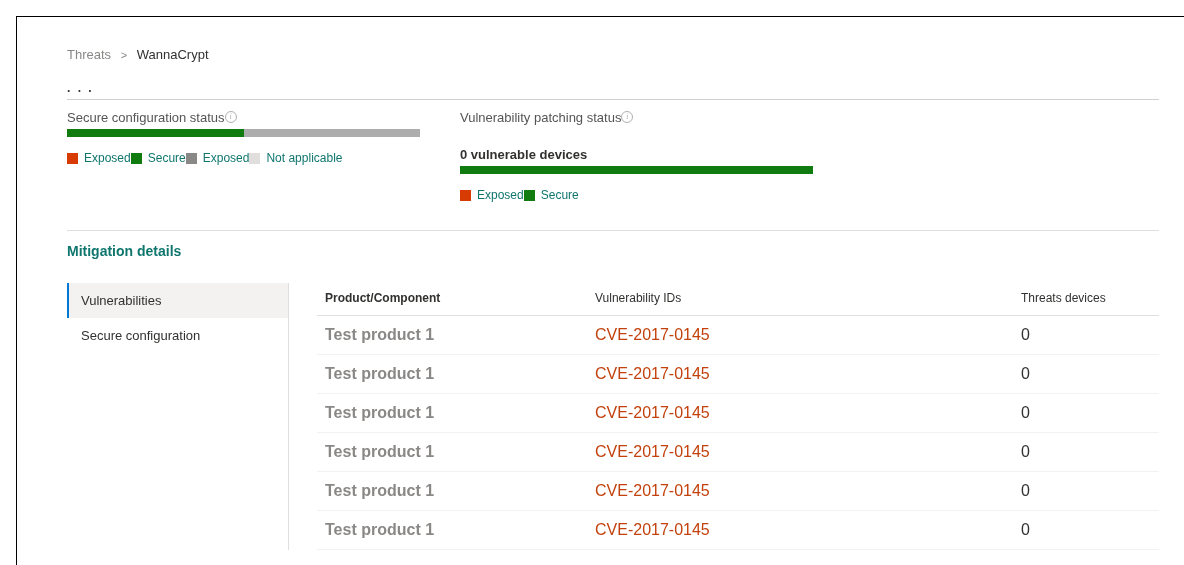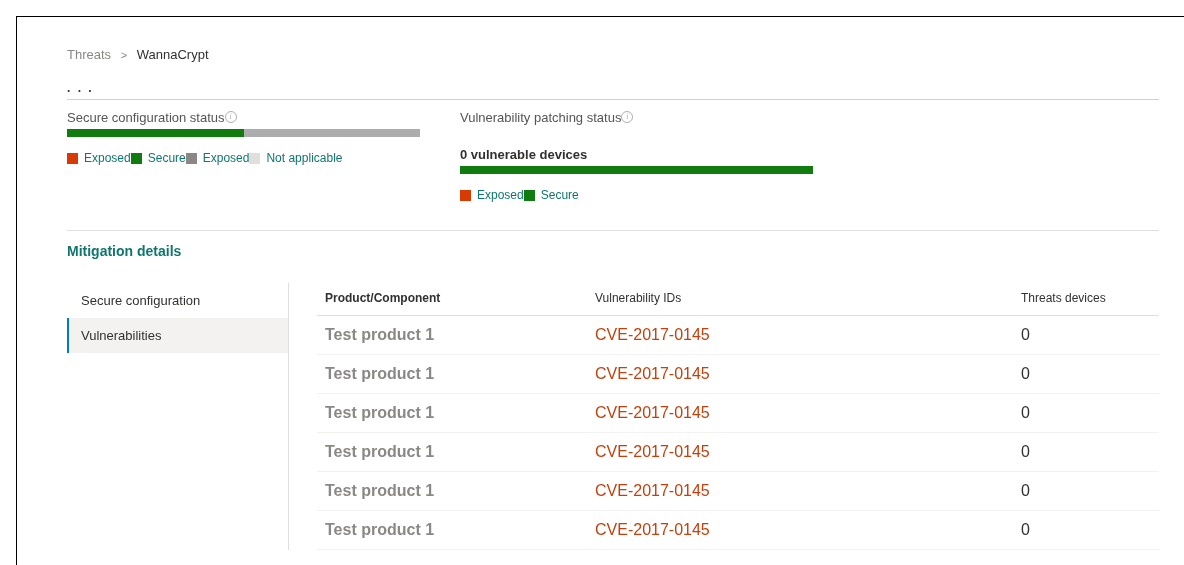--- a/index.html
+++ b/index.html
@@ -245,22 +245,22 @@
 
     </div>
 
     <div class="divider"></div>
 
     <div class="section-title">Mitigation details</div>
 
     <div class="details">
 
       <div class="side-tabs">
+        <div class="tab active">Vulnerabilities</div>
         <div class="tab">Secure configuration</div>
-        <div class="tab active">Vulnerabilities</div>
       </div>
 
       <div class="table-area">
         <div class="thead">
           <div class="col-prod">Product/Component</div>
           <div class="col-vuln">Vulnerability IDs</div>
           <div class="col-exp">Threats devices</div>
         </div>
 
         <div class="trow">

